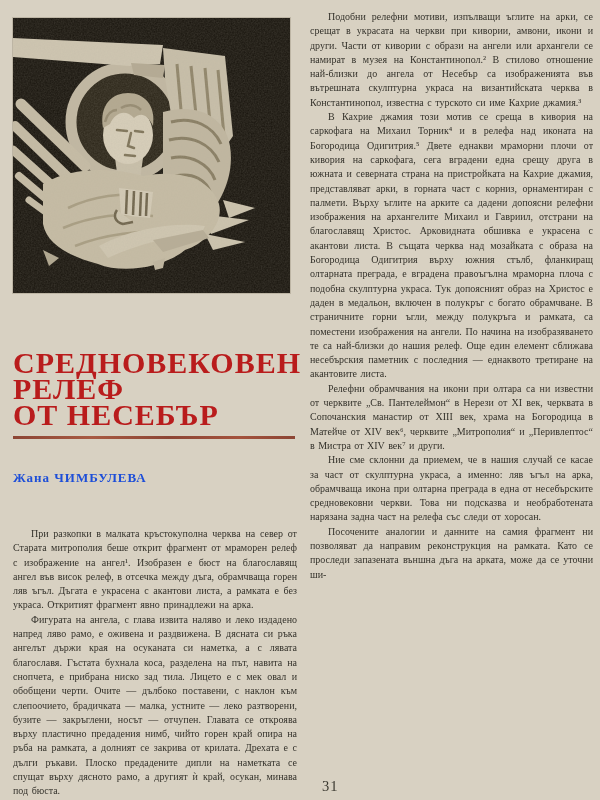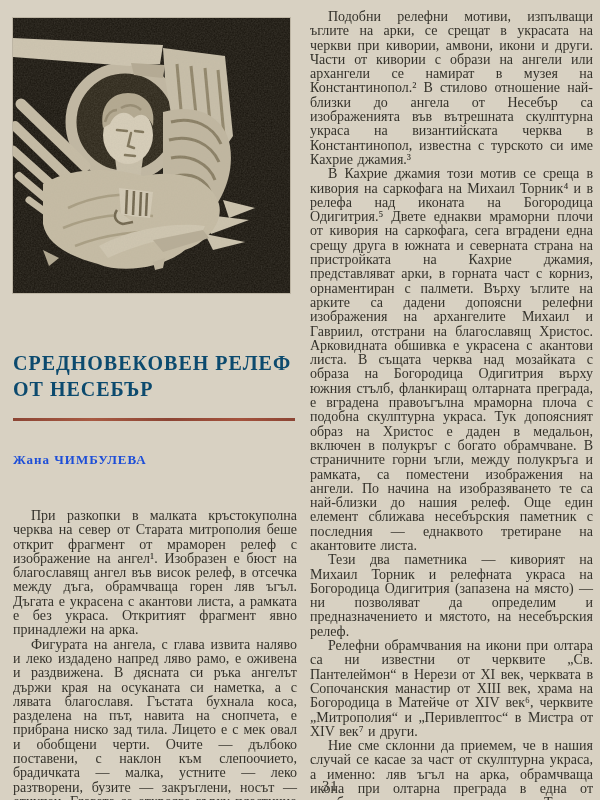--- a/index.html
+++ b/index.html
@@ -14,37 +14,37 @@
   .col{position:absolute;}
   .col-left{left:13px;top:18px;width:284px;}
   .col-right{left:310px;top:10px;width:283px;}
   .photo{
     margin:0;width:277px;height:275px;
     background:#161209;
     box-shadow:0 0 0 1px #bdb5a4;
   }
   .photo svg{display:block;width:100%;height:100%;}
   .title{
-    margin:57px 0 16px 0;
-    font-size:20px;line-height:26px;font-weight:bold;
-    letter-spacing:1px;color:#0c4a6e;
+    margin:57px 0 8px 0;
+    font-size:30px;line-height:26px;font-weight:bold;
+    letter-spacing:1px;color:#b91c1c;
   }
   .title .tl{display:block;}
   .rule{
     margin-top:7px;width:282px;height:3px;
     background:linear-gradient(90deg,#8c4534,#a85a42 28%,#8c4534 55%,#a4523c 80%,#8c4534);
   }
   .author{
     margin-top:31px;
     font-size:13px;font-weight:bold;letter-spacing:1px;color:#1d4ed8;
   }
   .bodytext{margin-top:41px;}
   .bodytext p, .col-right p{
     margin:0;
-    font-size:14px;line-height:14.3px;
+    font-size:10px;line-height:14.3px;
     text-align:justify;
     text-indent:18px;
     word-spacing:1px;
   }
   .pageno{
     position:absolute;left:322px;top:778px;
     font-size:14.5px;color:#3a382f;letter-spacing:1px;text-align:right;
   }
 </style>
 </head>
@@ -154,21 +154,20 @@
 
     <div class="bodytext">
       <p>При разкопки в малката кръстокуполна черква на север от Старата митрополия беше открит фрагмент от мраморен релеф с изображение на ангел¹. Изобразен е бюст на благославящ ангел във висок релеф, в отсечка между дъга, обрамчваща горен ляв ъгъл. Дъгата е украсена с акантови листа, а рамката е без украса. Откритият фрагмент явно принадлежи на арка.</p>
       <p>Фигурата на ангела, с глава извита наляво и леко издадено напред ляво рамо, е оживена и раздвижена. В дясната си ръка ангелът държи края на осуканата си наметка, а с лявата благославя. Гъстата бухнала коса, разделена на път, навита на снопчета, е прибрана ниско зад тила. Лицето е с мек овал и обобщени черти. Очите — дълбоко поставени, с наклон към слепоочието, брадичката — малка, устните — леко разтворени, бузите — закръглени, носът — отчупен. Главата се откроява върху пластично предадения нимб, чийто горен край опира на ръба на рамката, а долният се закрива от крилата. Дрехата е с дълги ръкави. Плоско предадените дипли на наметката се спущат върху дясното рамо, а другият ѝ край, осукан, минава под бюста.</p>
     </div>
   </div>
 
   <div class="col col-right">
     <p>Подобни релефни мотиви, изпълващи ъглите на арки, се срещат в украсата на черкви при кивории, амвони, икони и други. Части от кивории с образи на ангели или архангели се намират в музея на Константинопол.² В стилово отношение най-близки до ангела от Несебър са изображенията във вътрешната скулптурна украса на византийската черква в Константинопол, известна с турското си име Кахрие джамия.³</p>
     <p>В Кахрие джамия този мотив се среща в кивория на саркофага на Михаил Торник⁴ и в релефа над иконата на Богородица Одигитрия.⁵ Двете еднакви мраморни плочи от кивория на саркофага, сега вградени една срещу друга в южната и северната страна на пристройката на Кахрие джамия, представляват арки, в горната част с корниз, орнаментиран с палмети. Върху ъглите на арките са дадени допоясни релефни изображения на архангелите Михаил и Гавриил, отстрани на благославящ Христос. Арковидната обшивка е украсена с акантови листа. В същата черква над мозайката с образа на Богородица Одигитрия върху южния стълб, фланкиращ олтарната преграда, е вградена правоъгълна мраморна плоча с подобна скулптурна украса. Тук допоясният образ на Христос е даден в медальон, включен в полукръг с богато обрамчване. В страничните горни ъгли, между полукръга и рамката, са поместени изображения на ангели. По начина на изобразяването те са най-близки до нашия релеф. Още един елемент сближава несебърския паметник с последния — еднаквото третиране на акантовите листа.</p>
-    <p>Тези два паметника — киворият на Михаил Торник и релефната украса на Богородица Одигитрия (запазена на място) — ни позволяват да определим и предназначението и мястото, на несебърския релеф.</p>
     <p>Релефни обрамчвания на икони при олтара са ни известни от черквите „Св. Пантелеймон“ в Нерези от XI век, черквата в Сопочанския манастир от XIII век, храма на Богородица в Матейче от XIV век⁶, черквите „Митрополия“ и „Перивлептос“ в Мистра от XIV век⁷ и други.</p>
     <p>Ние сме склонни да приемем, че в нашия случай се касае за част от скулптурна украса, а именно: ляв ъгъл на арка, обрамчваща икона при олтарна преграда в една от несебърските средновековни черкви. Това ни подсказва и необработената нарязана задна част на релефа със следи от хоросан.</p>
     <p>Посочените аналогии и данните на самия фрагмент ни позволяват да направим реконструкция на рамката. Като се проследи запазената външна дъга на арката, може да се уточни ши-</p>
   </div>
 
   <div class="pageno">31</div>
 
 </div>
 
 </body></html>

